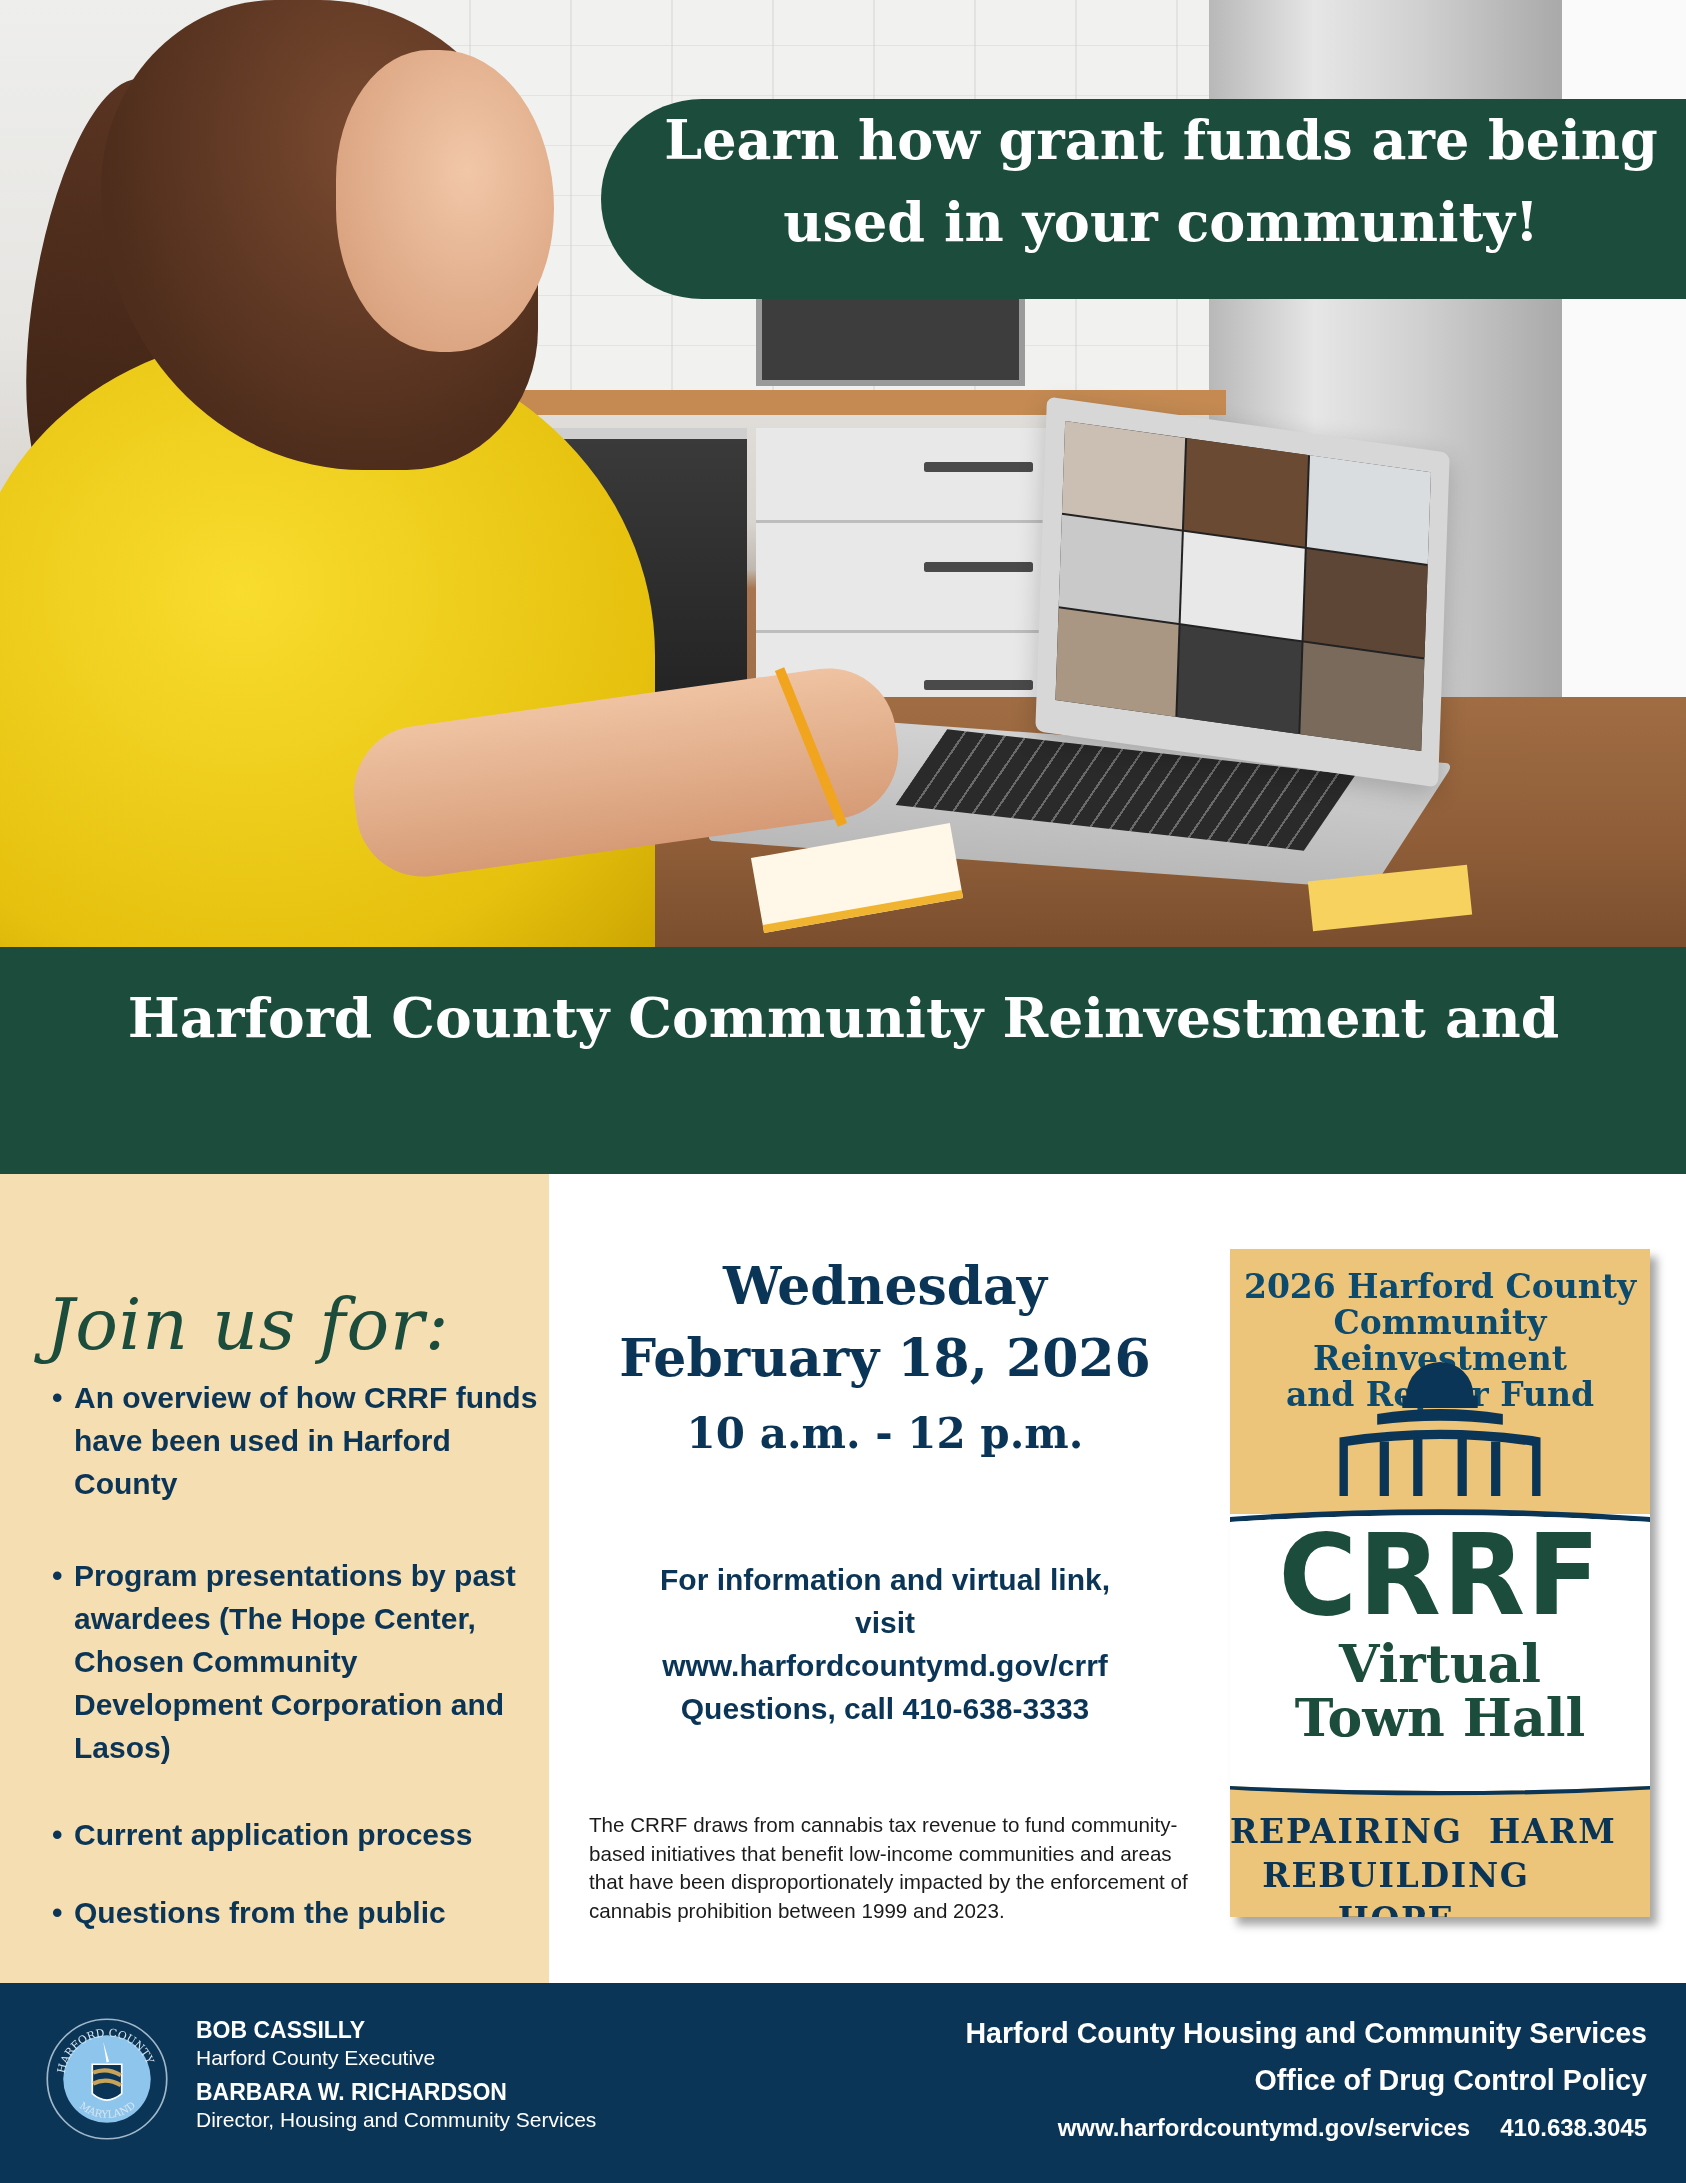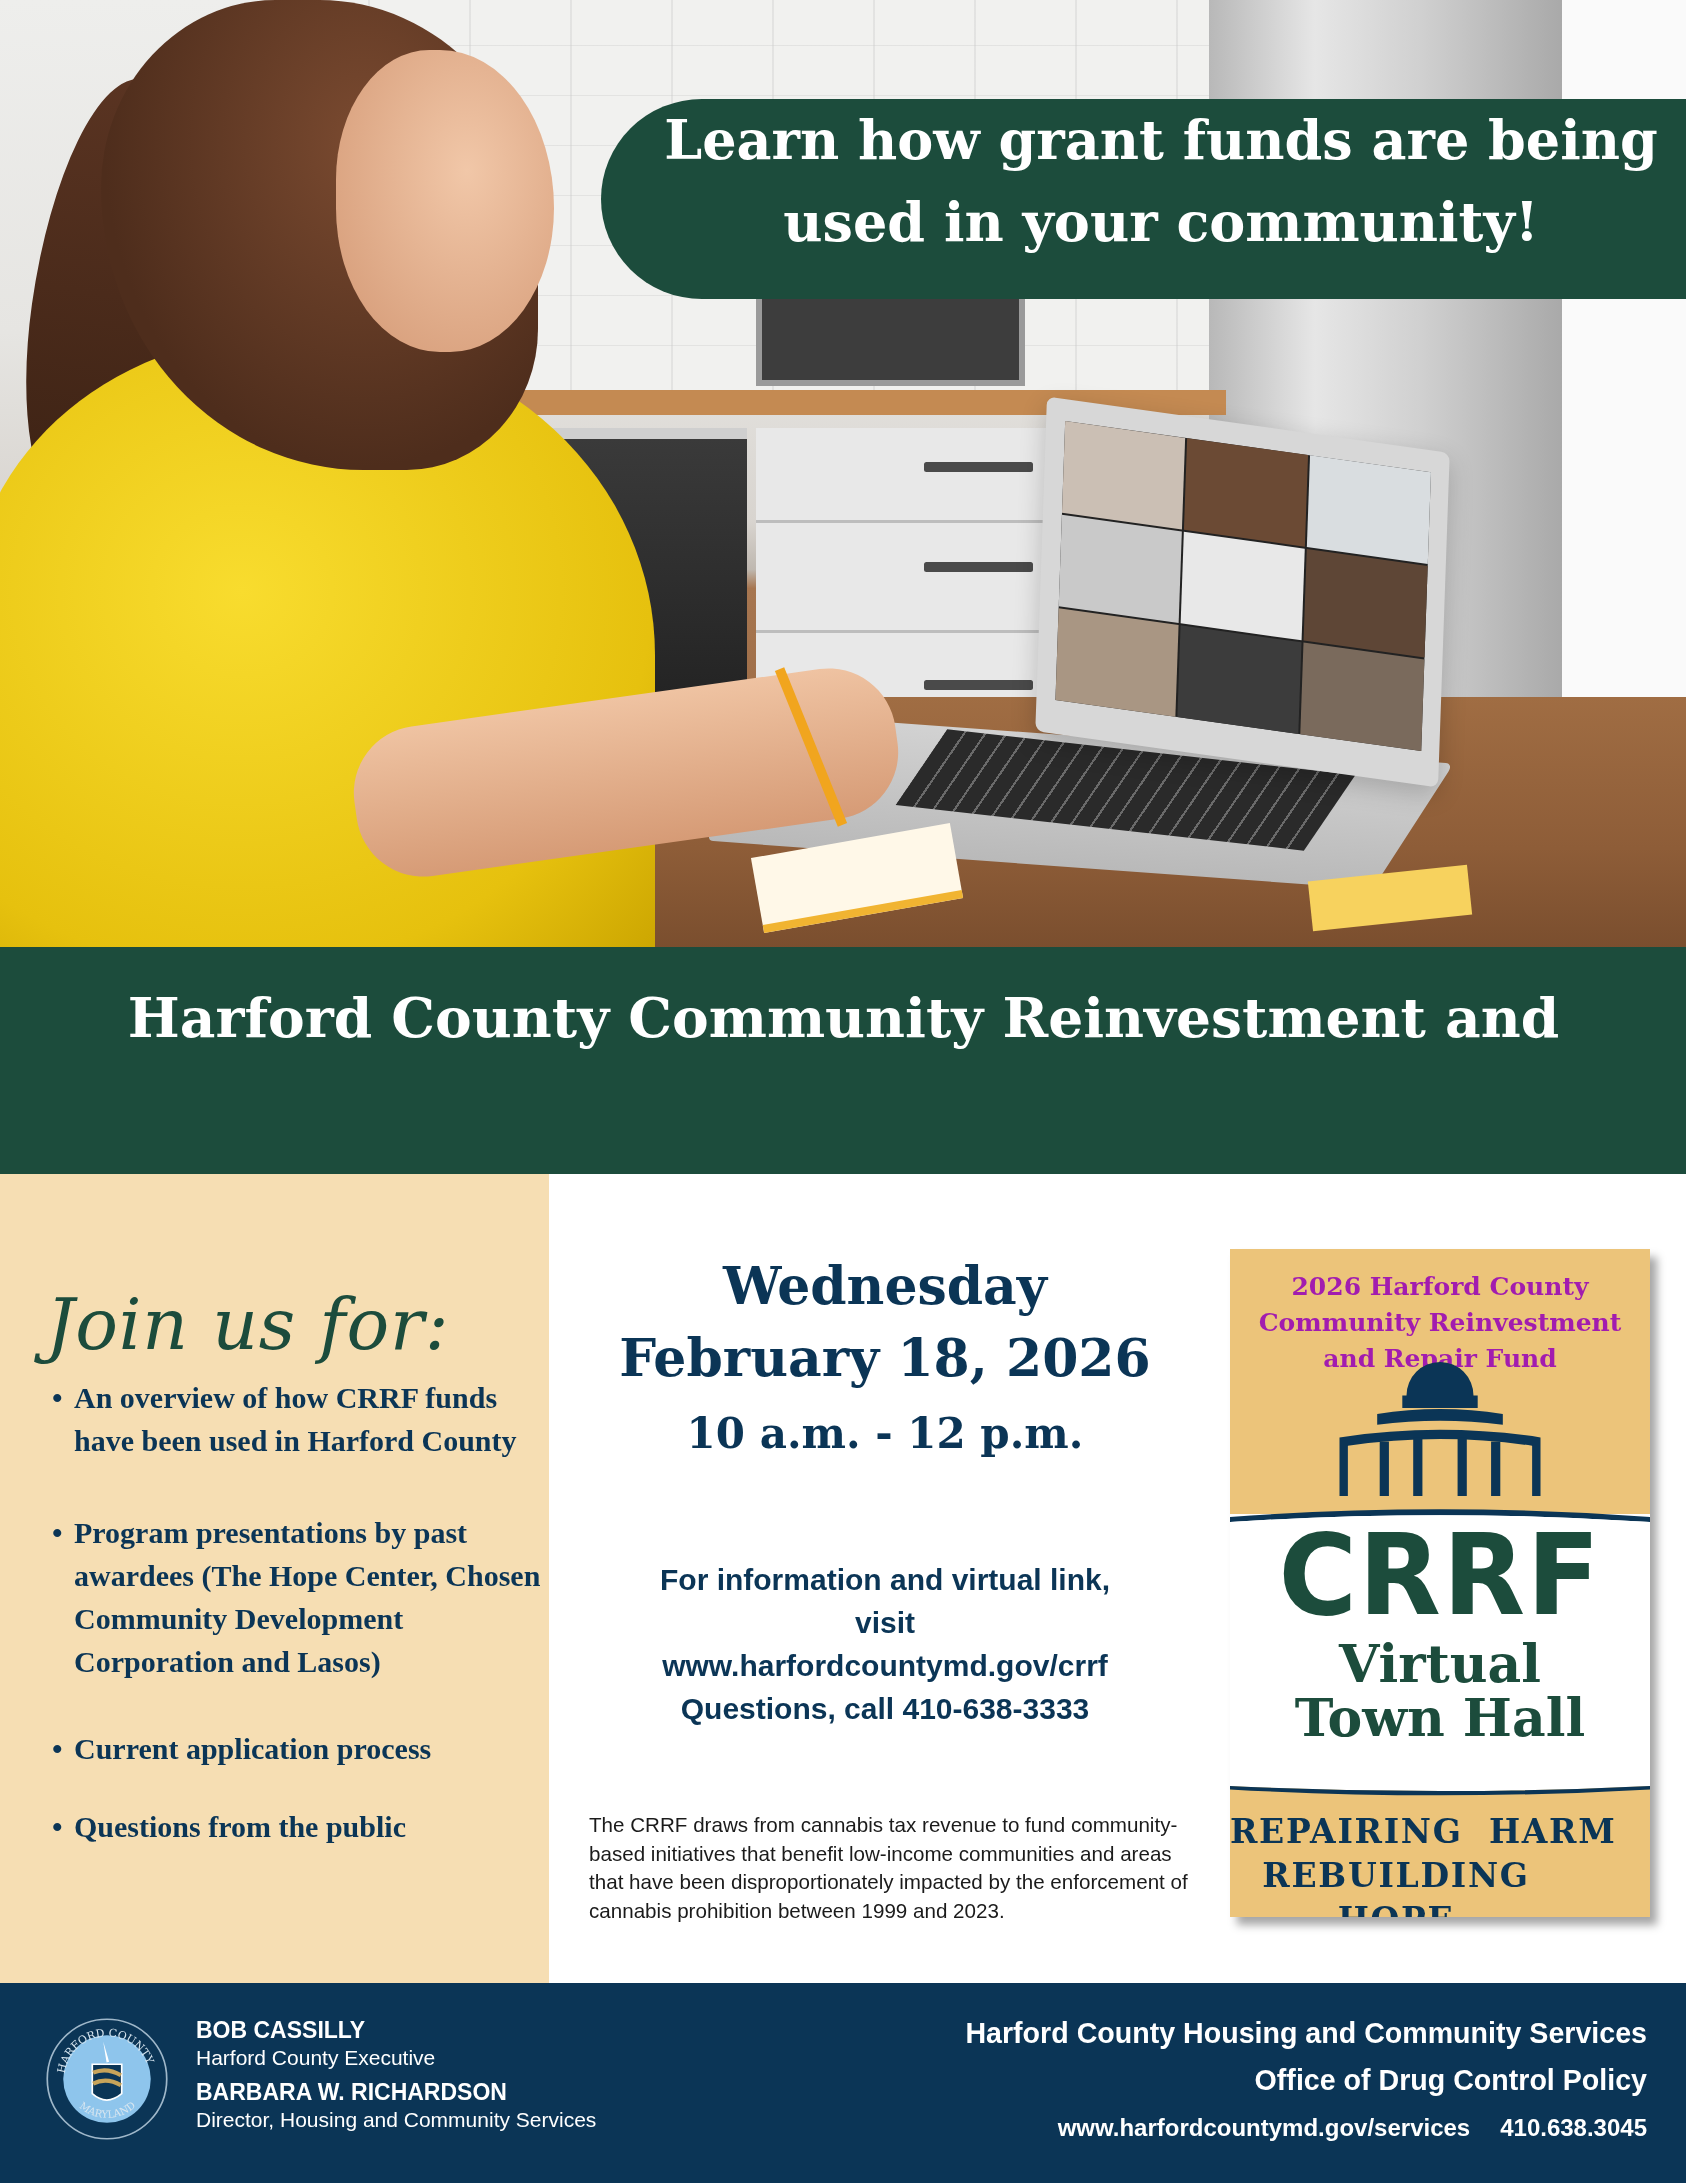--- a/index.html
+++ b/index.html
@@ -55,38 +55,38 @@
     border-radius: 101px 0 0 101px / 100px 0 0 100px; color: #fff; text-align: center;
     font-family: "DejaVu Serif", serif; font-weight: bold; font-size: 54px; line-height: 82px; padding-top: 0; padding-left: 34px; }
 
   
   .banner { position: absolute; left: 0; top: 947px; width: 1687px; height: 227px; background: #1c4c3c; color: #fff;
     font-family: "DejaVu Serif", serif; font-weight: bold; font-size: 55px; line-height: 84px; text-align: center; padding-top: 28.6px; }
 
   
   .left { position: absolute; left: 0; top: 1174px; width: 549px; height: 809px; background: #f6deb3; color: #0b3556; }
   .join { position: absolute; left: 46px; top: 109px; font-family: "DejaVu Serif", serif; font-style: italic; font-size: 71px; color: #1c4c3c; letter-spacing: 0.8px; }
-  .bullets { position: absolute; left: 52px; top: 202px; width: 495px; list-style: none; font-weight: bold; font-size: 30px; line-height: 43px; font-family: Liberation Serif, serif; }
+  .bullets { position: absolute; left: 52px; top: 202px; width: 495px; list-style: none; font-weight: bold; font-size: 30px; line-height: 43px; }
   .bullets li { position: relative; padding-left: 22px; margin-bottom: 34px; }
   .bullets li::before { content: "\2022"; position: absolute; left: 0; top: 0; }
 
   
   .center { position: absolute; left: 549px; top: 1174px; width: 672px; height: 945px; color: #0b3556; text_align: center; }
   .date { position: absolute; left: 0; width: 672px; text-align: center; font-family: "DejaVu Serif", serif; font-weight: bold; }
   .date.day { top: 81px; font-size: 52px; }
   .date.full { top: 153px; font-size: 52px; }
   .date.time { top: 235px; font-size: 42px; }
   .info { position: absolute; left: 0; top: 384px; width: 672px; text-align: center; font-weight: bold; font-size: 30px; line-height: 43px; }
   .desc { position: absolute; left: 40px; top: 637px; width: 613px; font-size: 20.6px; line-height: 28.6px; color: #1b1b1b; }
 
   
   .logo-card { position: absolute; left: 1230px; top: 1249px; width: 420px; height: 668px; background: #ecc47a;
     box-shadow: 6.7px 8.4px 8.4px rgba(0,0,0,.35); overflow: hidden; }
-  .logo-card .lc-top { position: absolute; left: 0; top: 20px; width: 420px; text-align: center; color: #a21caf;
-    font-family: "DejaVu Serif", serif; font-weight: bold; font-size: 25px; line-height: 36px; }
+  .logo-card .lc-top { position: absolute; left: 0; top: 20px; width: 420px; text-align: center; color: #0c4a6e;
+    font-family: "DejaVu Serif", serif; font-weight: bold; font-size: 33px; line-height: 36px; }
   .logo-card .dome { position: absolute; left: 84px; top: 113px; width: 252px; height: 134px; }
   .logo-card .white-band { position: absolute; left: 0; top: 265px; width: 420px; height: 281px; background: #ffffff; }
   .logo-card .arc { position: absolute; left: 0; width: 420px; height: 17px; }
   .logo-card .crrf { position: absolute; left: 0; top: 267px; width: 420px; text-align: center; color: #1c4c3c;
     font-family: "DejaVu Sans", sans-serif; font-weight: bold; font-size: 107px; line-height: 118px; letter-spacing: 1.7px; transform: scaleY(1.05); }
   .logo-card .vth { position: absolute; left: 0; top: 388px; width: 420px; text-align: center; color: #1c4c3c;
     font-family: "DejaVu Serif", serif; font-weight: bold; font-size: 52px; line-height: 54px; }
   .logo-card .tag { position: absolute; left: 0; top: 561px; width: 332px; text-align: center; color: #0b3556;
     font-family: "DejaVu Serif", serif; font-weight: bold; font-size: 33px; line-height: 44px; letter-spacing: 1.7px; }
 

